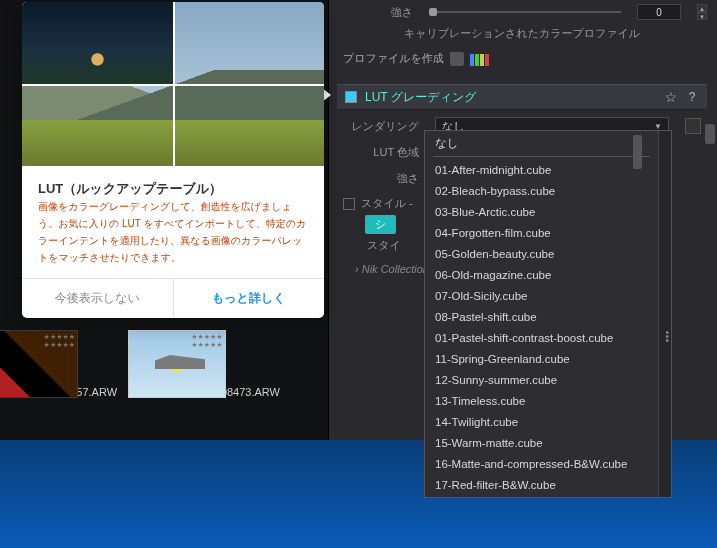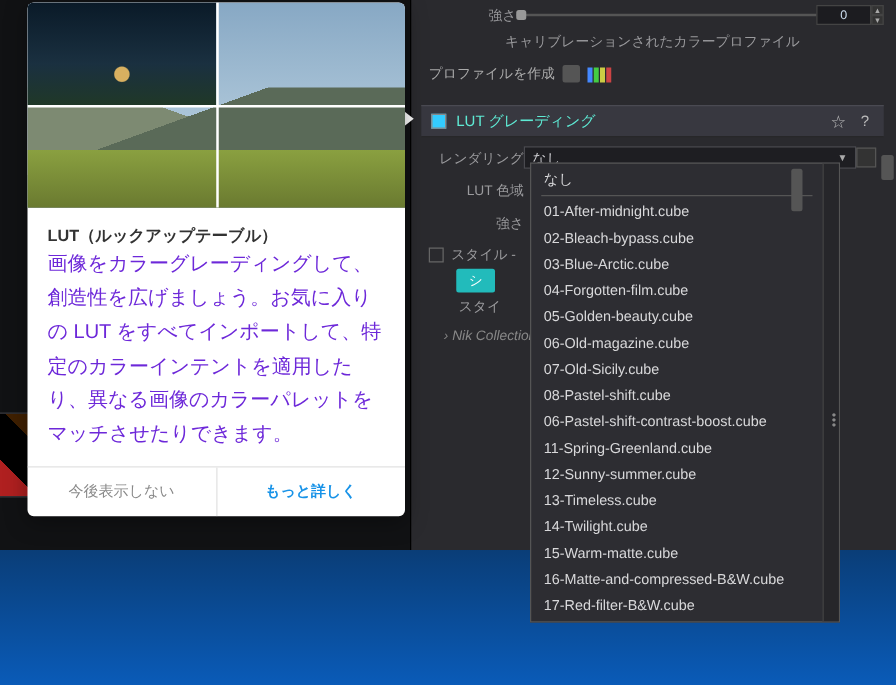--- a/index.html
+++ b/index.html
@@ -73,21 +73,21 @@
   
   .panel {
     position: absolute;
     left: 328px; top: 0; right: 0; height: 440px;
     background: #2a2a2e;
     border-left: 1px solid #000;
     color: #bbb;
     font-size: 11px;
   }
   .panel-inner { padding: 2px 10px 0 8px; }
-  .row { display: flex; align-items: center; height: 20px; gap: 0; }
+  .row { display: flex; align-items: center; height: 20px; gap: 16px; }
   .row .lbl { width: 76px; text-align: right; color: #9a9a9d; }
   .slider-track { flex:1; height:2px; background:#555; position:relative; }
   .slider-thumb { position:absolute; left:0; top:-3px; width:8px; height:8px; background:#999; border-radius:2px; }
   .numbox {
     width: 44px; height: 16px; background:#1c1c20; border:1px solid #444;
     color:#cde; font-size:10px; display:flex; align-items:center; justify-content:center;
   }
   .spin { width:10px; display:flex; flex-direction:column; }
   .spin div { height:8px; font-size:7px; line-height:7px; text-align:center; color:#aaa; background:#333; border:1px solid #444;}
   .center-text { text-align:center; color:#9a9a9d; font-size:11px; margin-top:4px; }
@@ -166,21 +166,21 @@
     position:absolute; bottom:0; left:0; right:0; height:46px;
     background: linear-gradient(#8aa040,#6a7a30);
   }
   .tip-img .splitv { position:absolute; left:50%; top:0; bottom:0; width:2px; background:#fff; }
   .tip-img .splith { position:absolute; top:50%; left:0; right:0; height:2px; background:#fff; }
   .tip-img .dark { position:absolute; left:0; top:0; width:50%; height:50%;
     background: radial-gradient(circle at 50% 70%, #d8b060 0 6%, transparent 7%),
                 linear-gradient(#0a1a28,#1a3040 60%,#203828);}
   .tip-body { padding: 14px 16px 12px; }
   .tip-title { font-size: 13px; font-weight:700; color:#333; margin-bottom:0; }
-  .tip-text { font-size: 16px; color:#6d28d9; line-height:1.7; }
+  .tip-text { font-size: 10px; color:#c2410c; line-height:1.7; }
   .tip-foot {
     display:flex; border-top:1px solid #e2e2e2; height:40px;
   }
   .tip-foot > div {
     flex:1; display:flex; align-items:center; justify-content:center;
     font-size:12px;
   }
   .tip-foot .left { color:#888; border-right:1px solid #e2e2e2;}
   .tip-foot .right { color:#1893e8; font-weight:600;}
 
@@ -335,21 +335,21 @@
     <div class="dd-item hdr">なし</div>
     <div class="dd-sep"></div>
     <div class="dd-item">01-After-midnight.cube</div>
     <div class="dd-item">02-Bleach-bypass.cube</div>
     <div class="dd-item">03-Blue-Arctic.cube</div>
     <div class="dd-item">04-Forgotten-film.cube</div>
     <div class="dd-item">05-Golden-beauty.cube</div>
     <div class="dd-item">06-Old-magazine.cube</div>
     <div class="dd-item">07-Old-Sicily.cube</div>
     <div class="dd-item">08-Pastel-shift.cube</div>
-    <div class="dd-item">06-Pastel-shift-contrast-boost.cube</div>
+    <div class="dd-item">01-Pastel-shift-contrast-boost.cube</div>
     <div class="dd-item">11-Spring-Greenland.cube</div>
     <div class="dd-item">12-Sunny-summer.cube</div>
     <div class="dd-item">13-Timeless.cube</div>
     <div class="dd-item">14-Twilight.cube</div>
     <div class="dd-item">15-Warm-matte.cube</div>
     <div class="dd-item">16-Matte-and-compressed-B&amp;W.cube</div>
     <div class="dd-item">17-Red-filter-B&amp;W.cube</div>
   </div>
   <div class="dd-scroll">
     <div class="thumb"></div>

